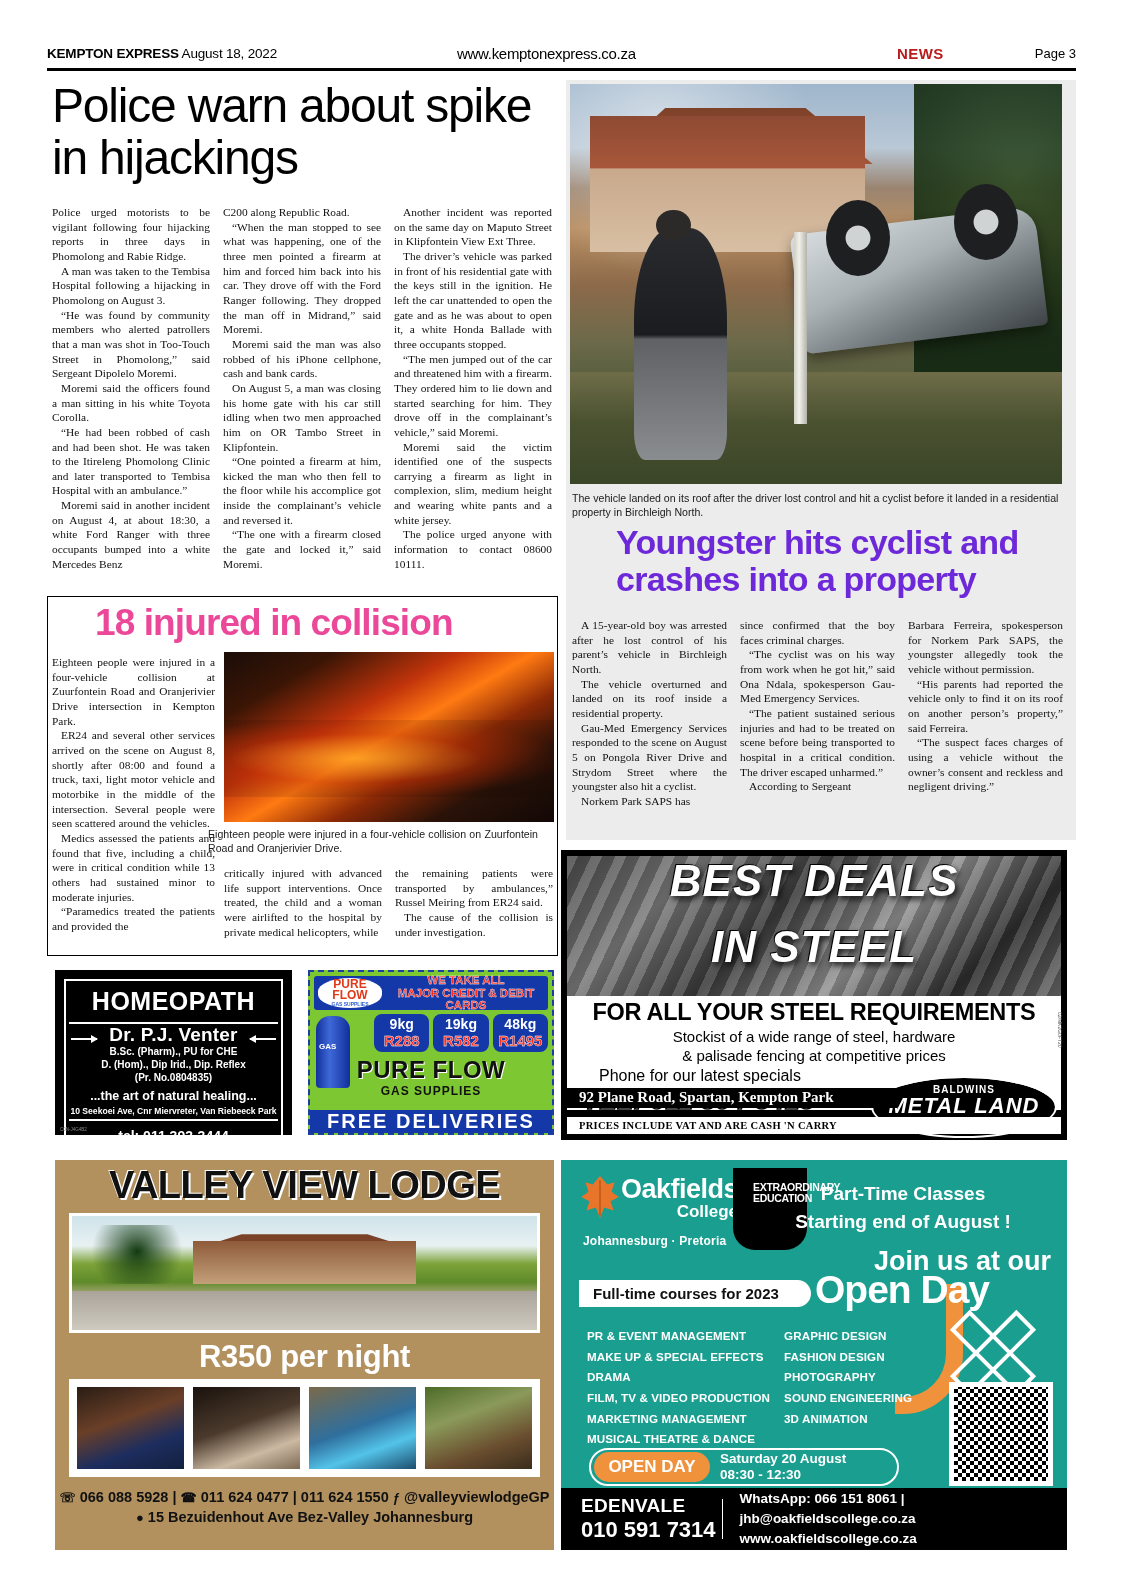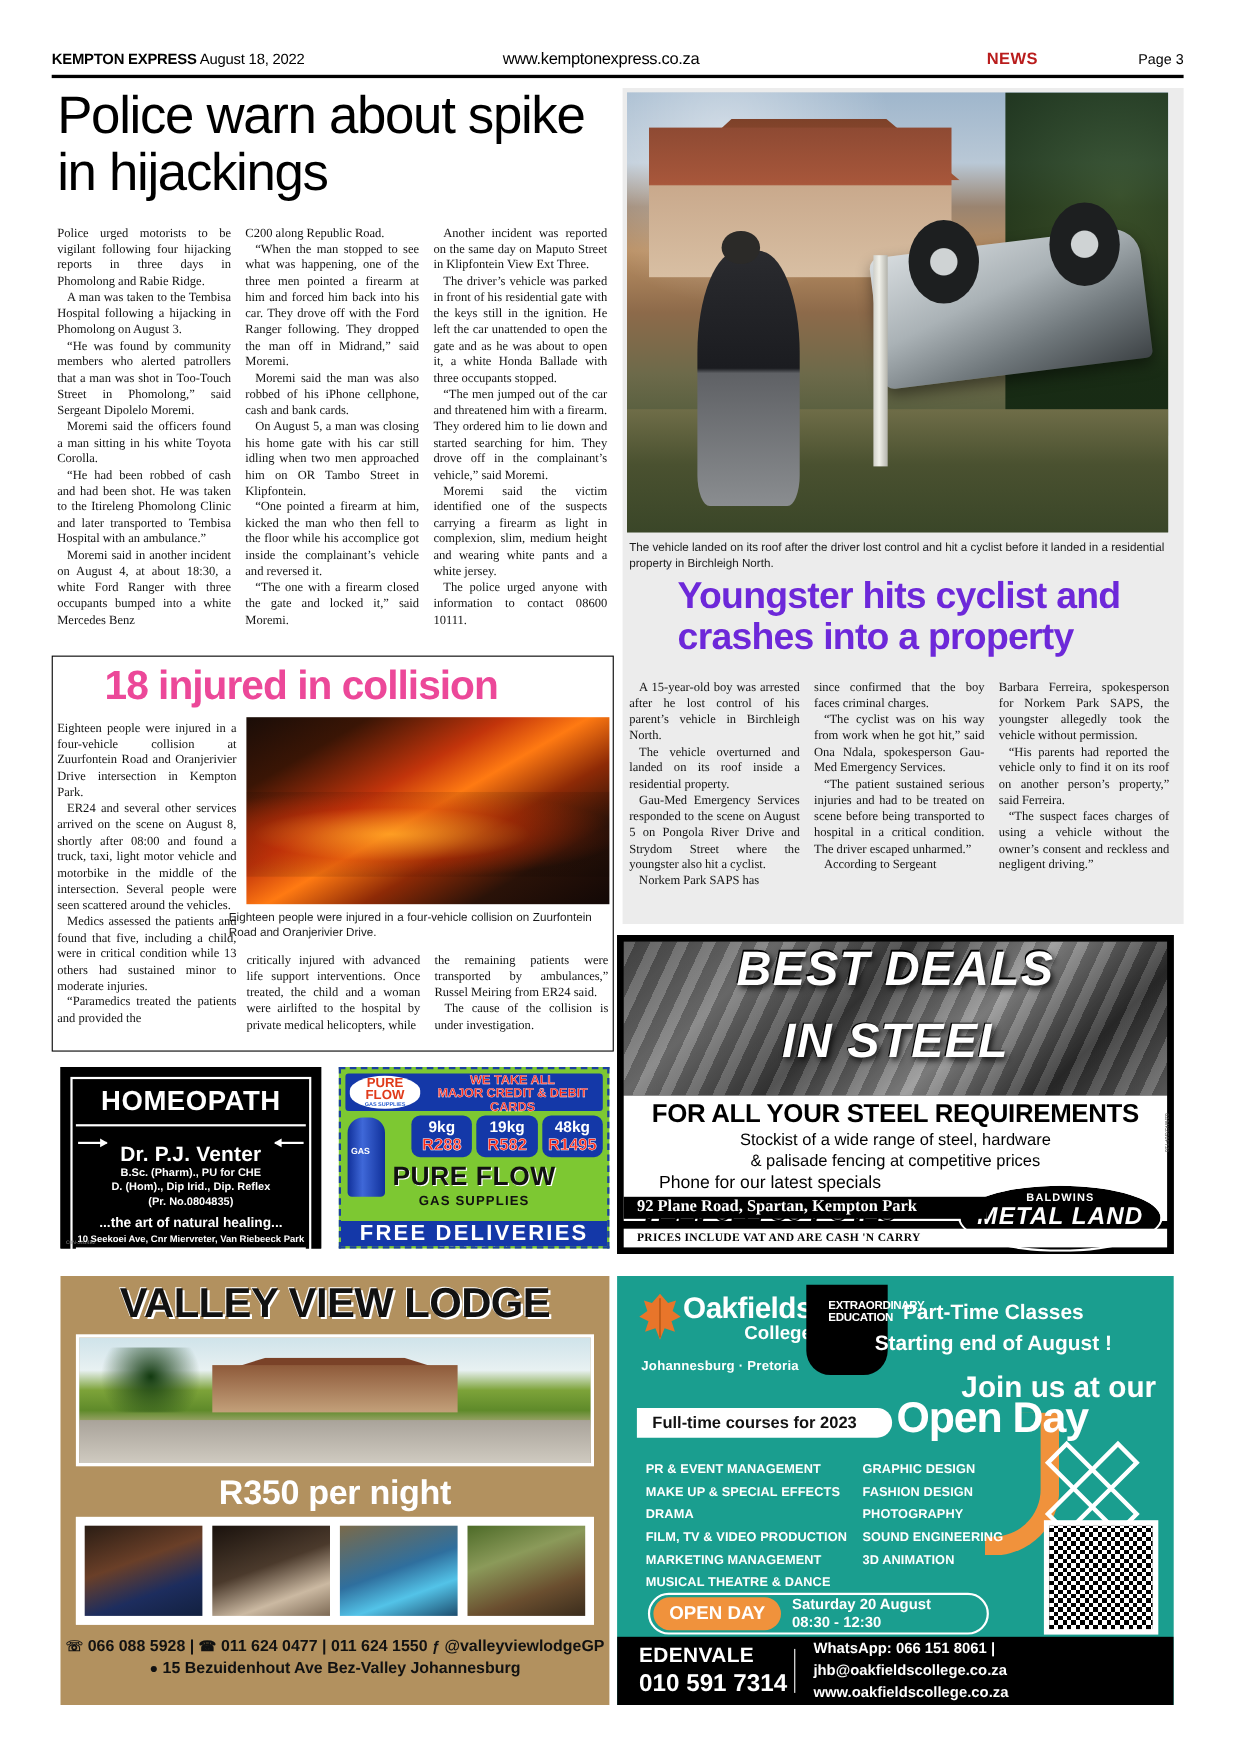--- a/index.html
+++ b/index.html
@@ -126,39 +126,39 @@
 
   
   .ad-homeopath {
     position: absolute; left: 55px; top: 970px; width: 237px; height: 165px;
     background: #000; border: 2px solid #000;
     color: #fff; text-align: center;
   }
   .hp-inner { margin: 7px; border: 2px solid #fff; padding: 4px 3px 6px; }
   .hp-title { font-size: 25px; font-weight: bold; letter-spacing: 0.5px; color:#fff;
      background:#000; padding: 2px 0 3px; }
-  .hp-namewrap { border-top: 2px solid #fff; margin-top: 3px; padding-top: 15px; position: relative; }
+  .hp-namewrap { border-top: 2px solid #fff; margin-top: 3px; padding-top: 0; position: relative; }
   .hp-name { font-size: 19px; font-weight: bold; letter-spacing: 0.2px; }
   .hp-arrow-l, .hp-arrow-r { position:absolute; top: 14px; width: 26px; height: 2px; background:#fff; }
   .hp-arrow-l { left: 2px; }
   .hp-arrow-r { right: 2px; }
   .hp-arrow-l::after { content:""; position:absolute; right:-1px; top:-3px; border-left:7px solid #fff; border-top:4px solid transparent; border-bottom:4px solid transparent; }
   .hp-arrow-r::after { content:""; position:absolute; left:-1px; top:-3px; border-right:7px solid #fff; border-top:4px solid transparent; border-bottom:4px solid transparent; }
   .hp-q { font-size: 10px; line-height: 1.28; font-weight: bold; }
   .hp-slogan { font-size: 12.5px; font-weight: bold; margin-top: 5px; }
   .hp-addr { font-size: 8.6px; font-weight: bold; margin-top: 3px; border-bottom: 2px solid #fff; padding-bottom: 3px; }
   .hp-tel { font-size: 14px; font-weight: bold; margin-top: 7px; }
   .hp-code { position:absolute; left: 3px; bottom: 1px; font-size: 4.5px; color:#888; }
 
   
   .ad-pureflow {
     position: absolute; left: 308px; top: 970px; width: 246px; height: 165px;
     background: #7dc832; border: 2px dashed #1a3fa0; overflow: hidden;
   }
-  .pf-topbar { margin: 4px; height: 34px; background: #1438a8; border-radius: 3px; position: relative; display:flex; }
+  .pf-topbar { margin: 4px; height: 34px; background: #1438a8; border-radius: 3px; position: relative; display:flex; align-items:center; }
   .pf-logo { position:absolute; left: 4px; top: 2px; width: 64px; height: 30px; background:#fff; border-radius: 50%/45%;
      display:flex; flex-direction:column; align-items:center; justify-content:center; }
   .pf-logo-a { font-size: 12px; font-weight: bold; color:#e03a1a; line-height: .95; }
   .pf-logo-b { font-size: 5px; font-weight: bold; color:#2a5fd0; }
   .pf-take { margin-left: 70px; width: 168px; text-align:center; color:#ff2b1a; font-weight:bold;
      font-size: 11.5px; line-height: 1.08; -webkit-text-stroke: .3px #fff; }
   .pf-prices { display:flex; gap: 4px; margin: 2px 4px 0 64px; }
   .pf-pcard { flex:1; background:#1438a8; border-radius: 8px; text-align:center; padding: 2px 0 3px; }
   .pf-kg { color:#fff; font-size: 14px; font-weight: bold; }
   .pf-r { color:#ff2b1a; font-size: 15px; font-weight: bold; -webkit-text-stroke:.4px #fff; }

